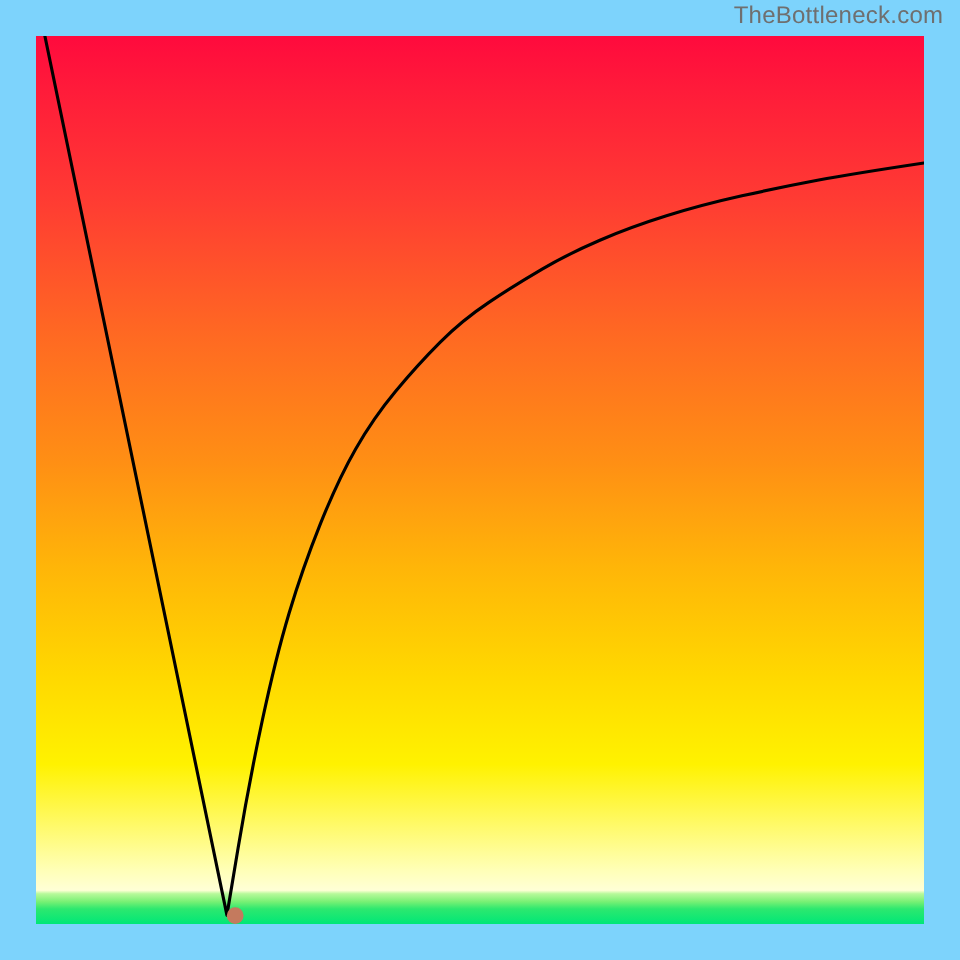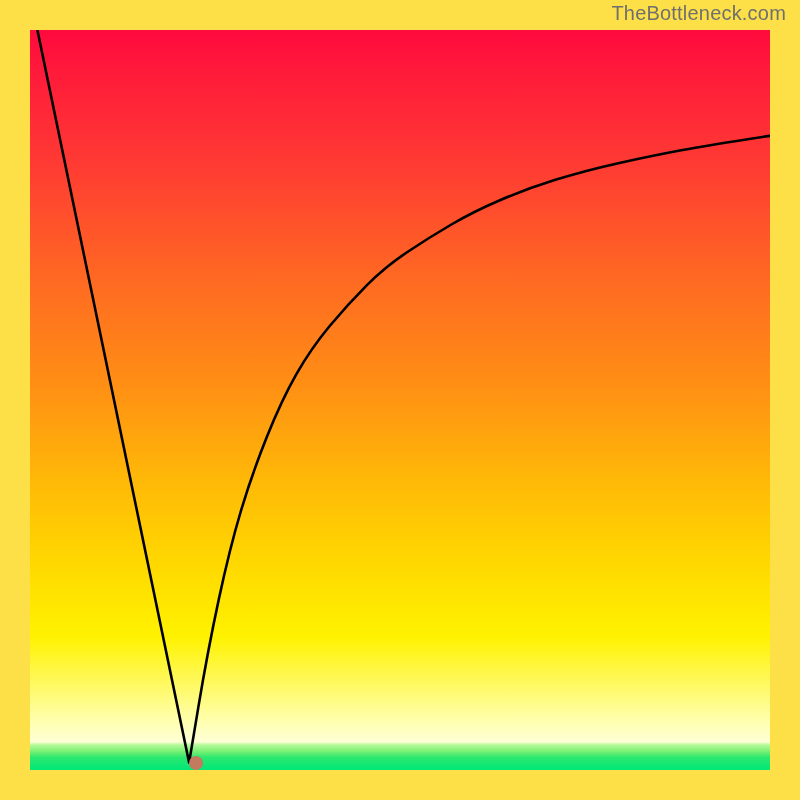--- a/index.html
+++ b/index.html
@@ -8,21 +8,21 @@
     width: 800px;
     height: 800px;
     background: #000;
     overflow: hidden;
     font-family: Arial, Helvetica, sans-serif;
   }
   .frame {
     position: relative;
     width: 800px;
     height: 800px;
-    background: #fde047;
+    background: #7dd3fc;
   }
   .attribution {
     position: absolute;
     top: 2px;
     right: 14px;
     color: #6f6f6f;
     font-size: 20px;
     font-weight: 500;
     letter-spacing: 0.2px;
     user-select: none;

